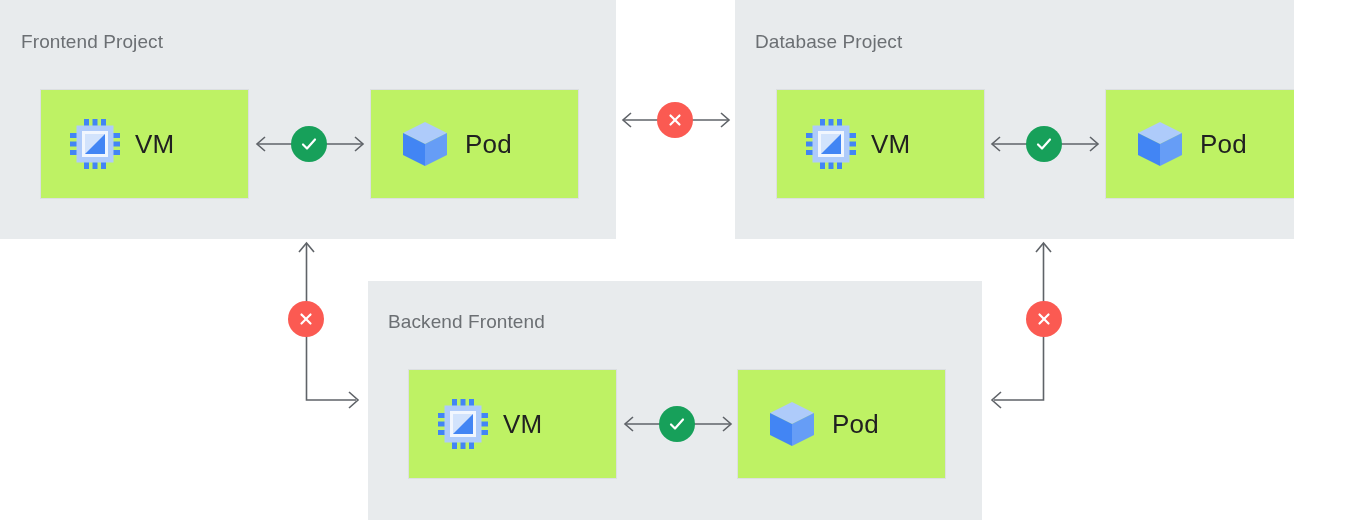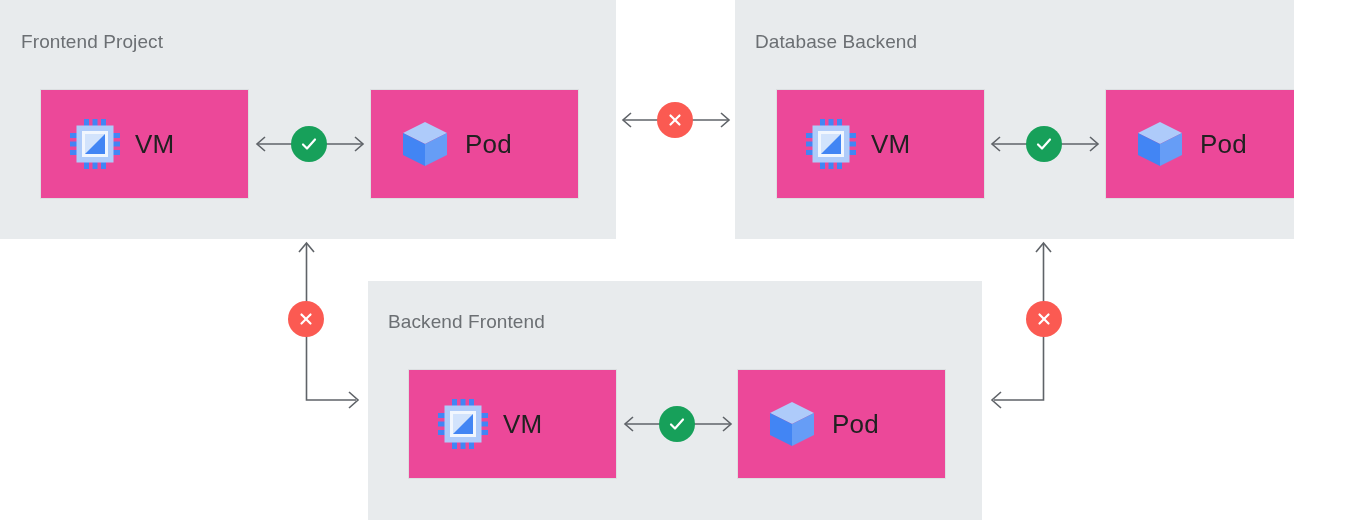--- a/index.html
+++ b/index.html
@@ -23,21 +23,21 @@
   }
   .panel-title {
     position: absolute;
     font-size: 19px;
     color: #6b6f73;
     letter-spacing: 0.1px;
     white-space: nowrap;
   }
   .card {
     position: absolute;
-    background: #ec4899;
+    background: #bef264;
     border: 1px solid #dcdfe1;
     box-sizing: border-box;
     display: flex;
     align-items: center;
   }
   .card-inner {
     display: flex;
     align-items: center;
     gap: 14px;
     padding-left: 28px;
@@ -127,21 +127,21 @@
           <path d="M26 4 L48 15 L26 26 L4 15 Z" fill="#AECBFA"></path>
           <path d="M4 15 L26 26 L26 48 L4 37 Z" fill="#4285F4"></path>
           <path d="M48 15 L48 37 L26 48 L26 26 Z" fill="#669DF6"></path>
         </svg>
       </span>
       <span class="card-label">Pod</span>
     </div>
   </div>
 
   <div class="panel" style="left:735px; top:0px; width:615px; height:239px;"></div>
-  <div class="panel-title" style="left:755px; top:31px;">Database Backend</div>
+  <div class="panel-title" style="left:755px; top:31px;">Database Project</div>
 
   <div class="card" style="left:776px; top:89px; width:209px; height:110px;">
     <div class="card-inner">
       <span class="icon-wrap">
         <svg width="52" height="52" viewBox="0 0 52 52">
           <g fill="#4285F4">
             <rect x="15" y="1" width="5" height="8"></rect>
               <rect x="23.5" y="1" width="5" height="8"></rect>
               <rect x="32" y="1" width="5" height="8"></rect>
             <rect x="15" y="43" width="5" height="8"></rect>

